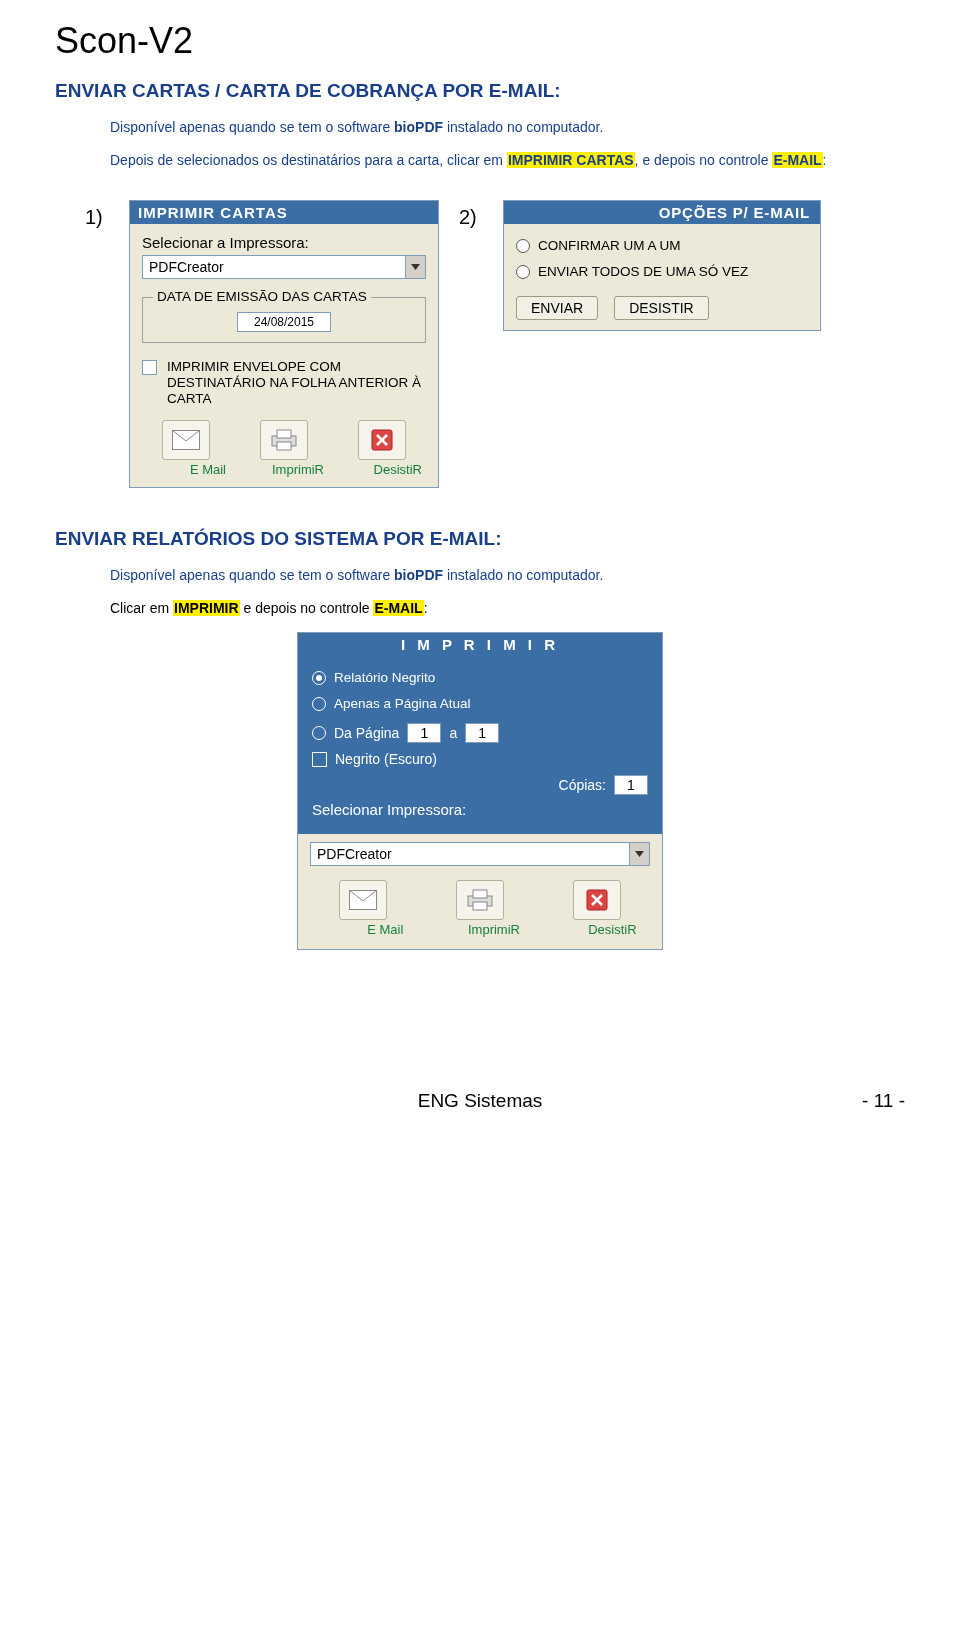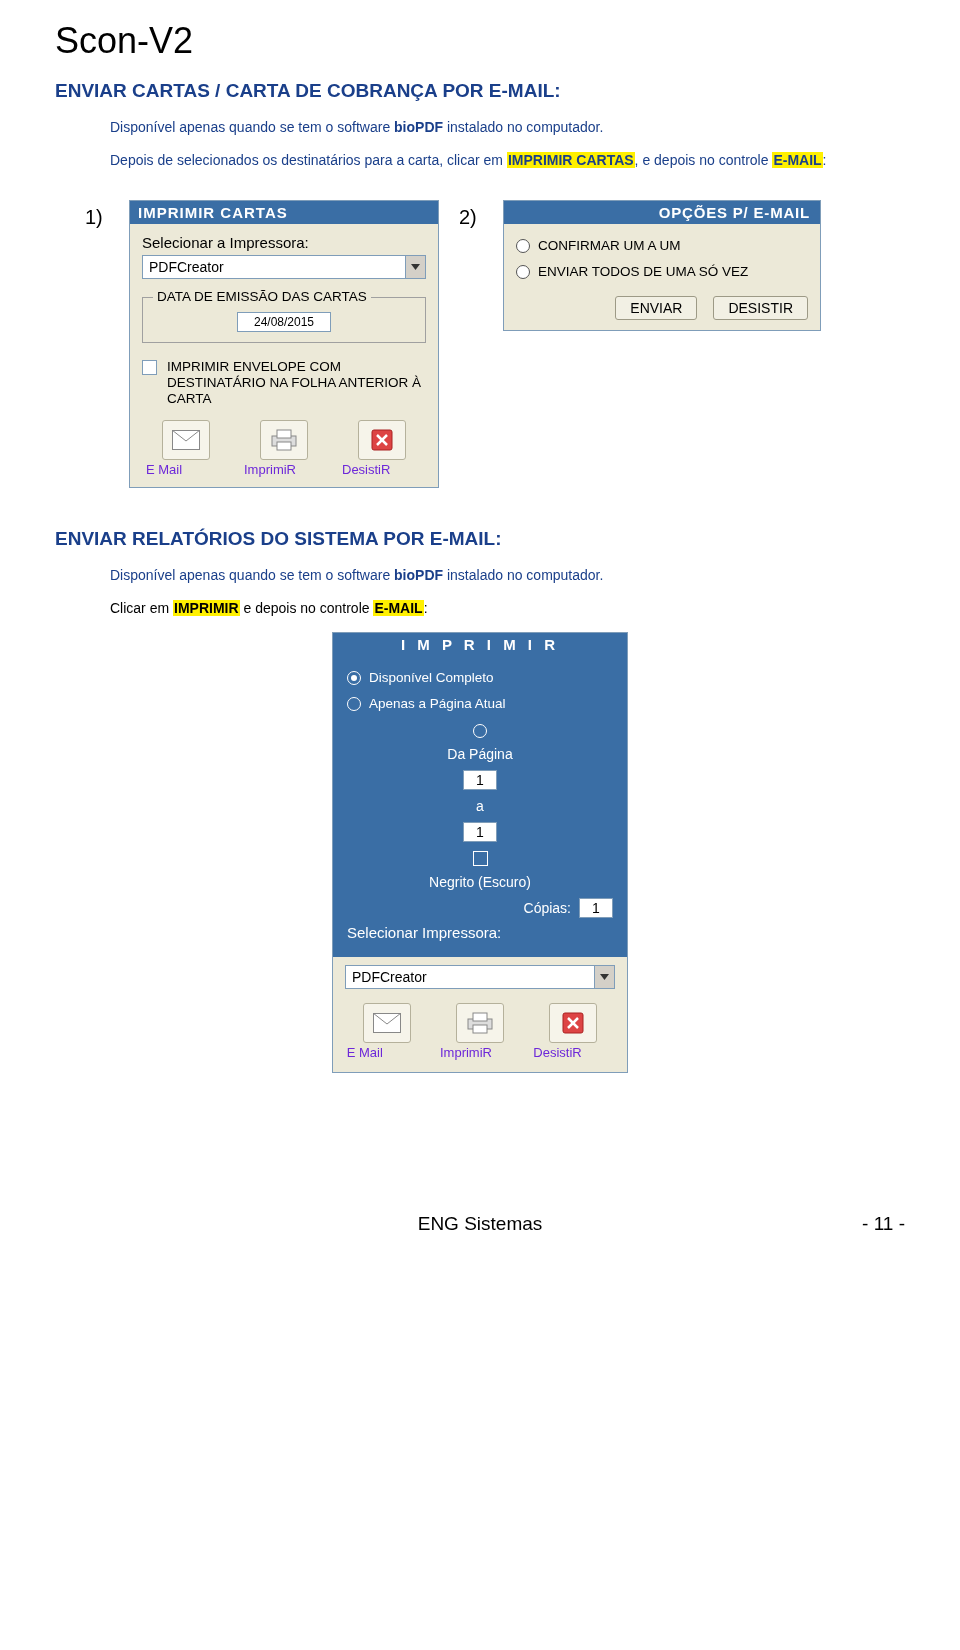--- a/index.html
+++ b/index.html
@@ -139,24 +139,24 @@
   }
   .btn-row {
     display: flex;
     justify-content: space-around;
     gap: 10px;
   }
   .iconbtn {
     width: 80px;
     border: 0;
     background: transparent;
-    text-align: left;
+    text-align: right;
     font-family: Tahoma, Arial, sans-serif;
     font-size: 13px;
-    color: #6d28d9;
+    color: #15803d;
     padding: 0;
   }
   .iconbtn .ibox {
     width: 48px;
     height: 40px;
     margin: 0 auto 2px auto;
     background: #f6f4ea;
     border: 1px solid #b5b19b;
     border-radius: 3px;
     display: flex;
@@ -195,45 +195,44 @@
     display: inline-block;
     border: 1px solid #9d9a86;
     background: #f2f0e4;
     border-radius: 3px;
     padding: 3px 14px;
     font-size: 14px;
     font-family: Tahoma, Arial, sans-serif;
   }
   .p2 .btn-row2 {
     display: flex;
-    justify-content: flex-end;
+    justify-content: flex-start;
     gap: 16px;
     margin-top: 16px;
   }
   
   .p3-wrap {
     display: flex;
     justify-content: center;
     margin: 14px 0 40px 0;
   }
-  .p3 { width: 296px; }
+  .p3 { width: 366px; }
   .p3 .panel-body {
     background: #3a6ea5;
     color: #fff;
     padding: 10px 14px 12px 14px;
   }
   .p3 .radio { border-color:#fff; background:#3a6ea5; }
   .p3 .radio.checked::after { background:#fff; }
   .p3 .row-inline {
     display: flex;
     align-items: center;
     gap: 8px;
     font-size: 14px;
     margin: 2px 0 8px 0;
-    flex-direction: column;
   }
   .mini-input {
     background: #fff;
     color: #000;
     border: 1px solid #7f9db9;
     width: 34px;
     height: 20px;
     text-align: center;
     font-size: 14px;
     display: inline-flex;
@@ -374,21 +373,21 @@
   <p class="body-text">
     <span>Clicar em </span><span class="hl">IMPRIMIR</span><span> e depois no controle </span><span class="hl">E-MAIL</span><span>:</span>
   </p>
 
   <div class="p3-wrap">
     <div class="panel p3">
       <div class="panel-title center">I M P R I M I R</div>
       <div class="panel-body">
         <div class="radio-row">
           <div class="radio checked"></div>
-          <div>Disponível Completo</div>
+          <div>Relatório Negrito</div>
         </div>
         <div class="radio-row">
           <div class="radio"></div>
           <div>Apenas a Página Atual</div>
         </div>
         <div class="row-inline">
           <div class="radio"></div>
           <span>Da Página</span>
           <div class="mini-input">1</div>
           <span>a</span>

